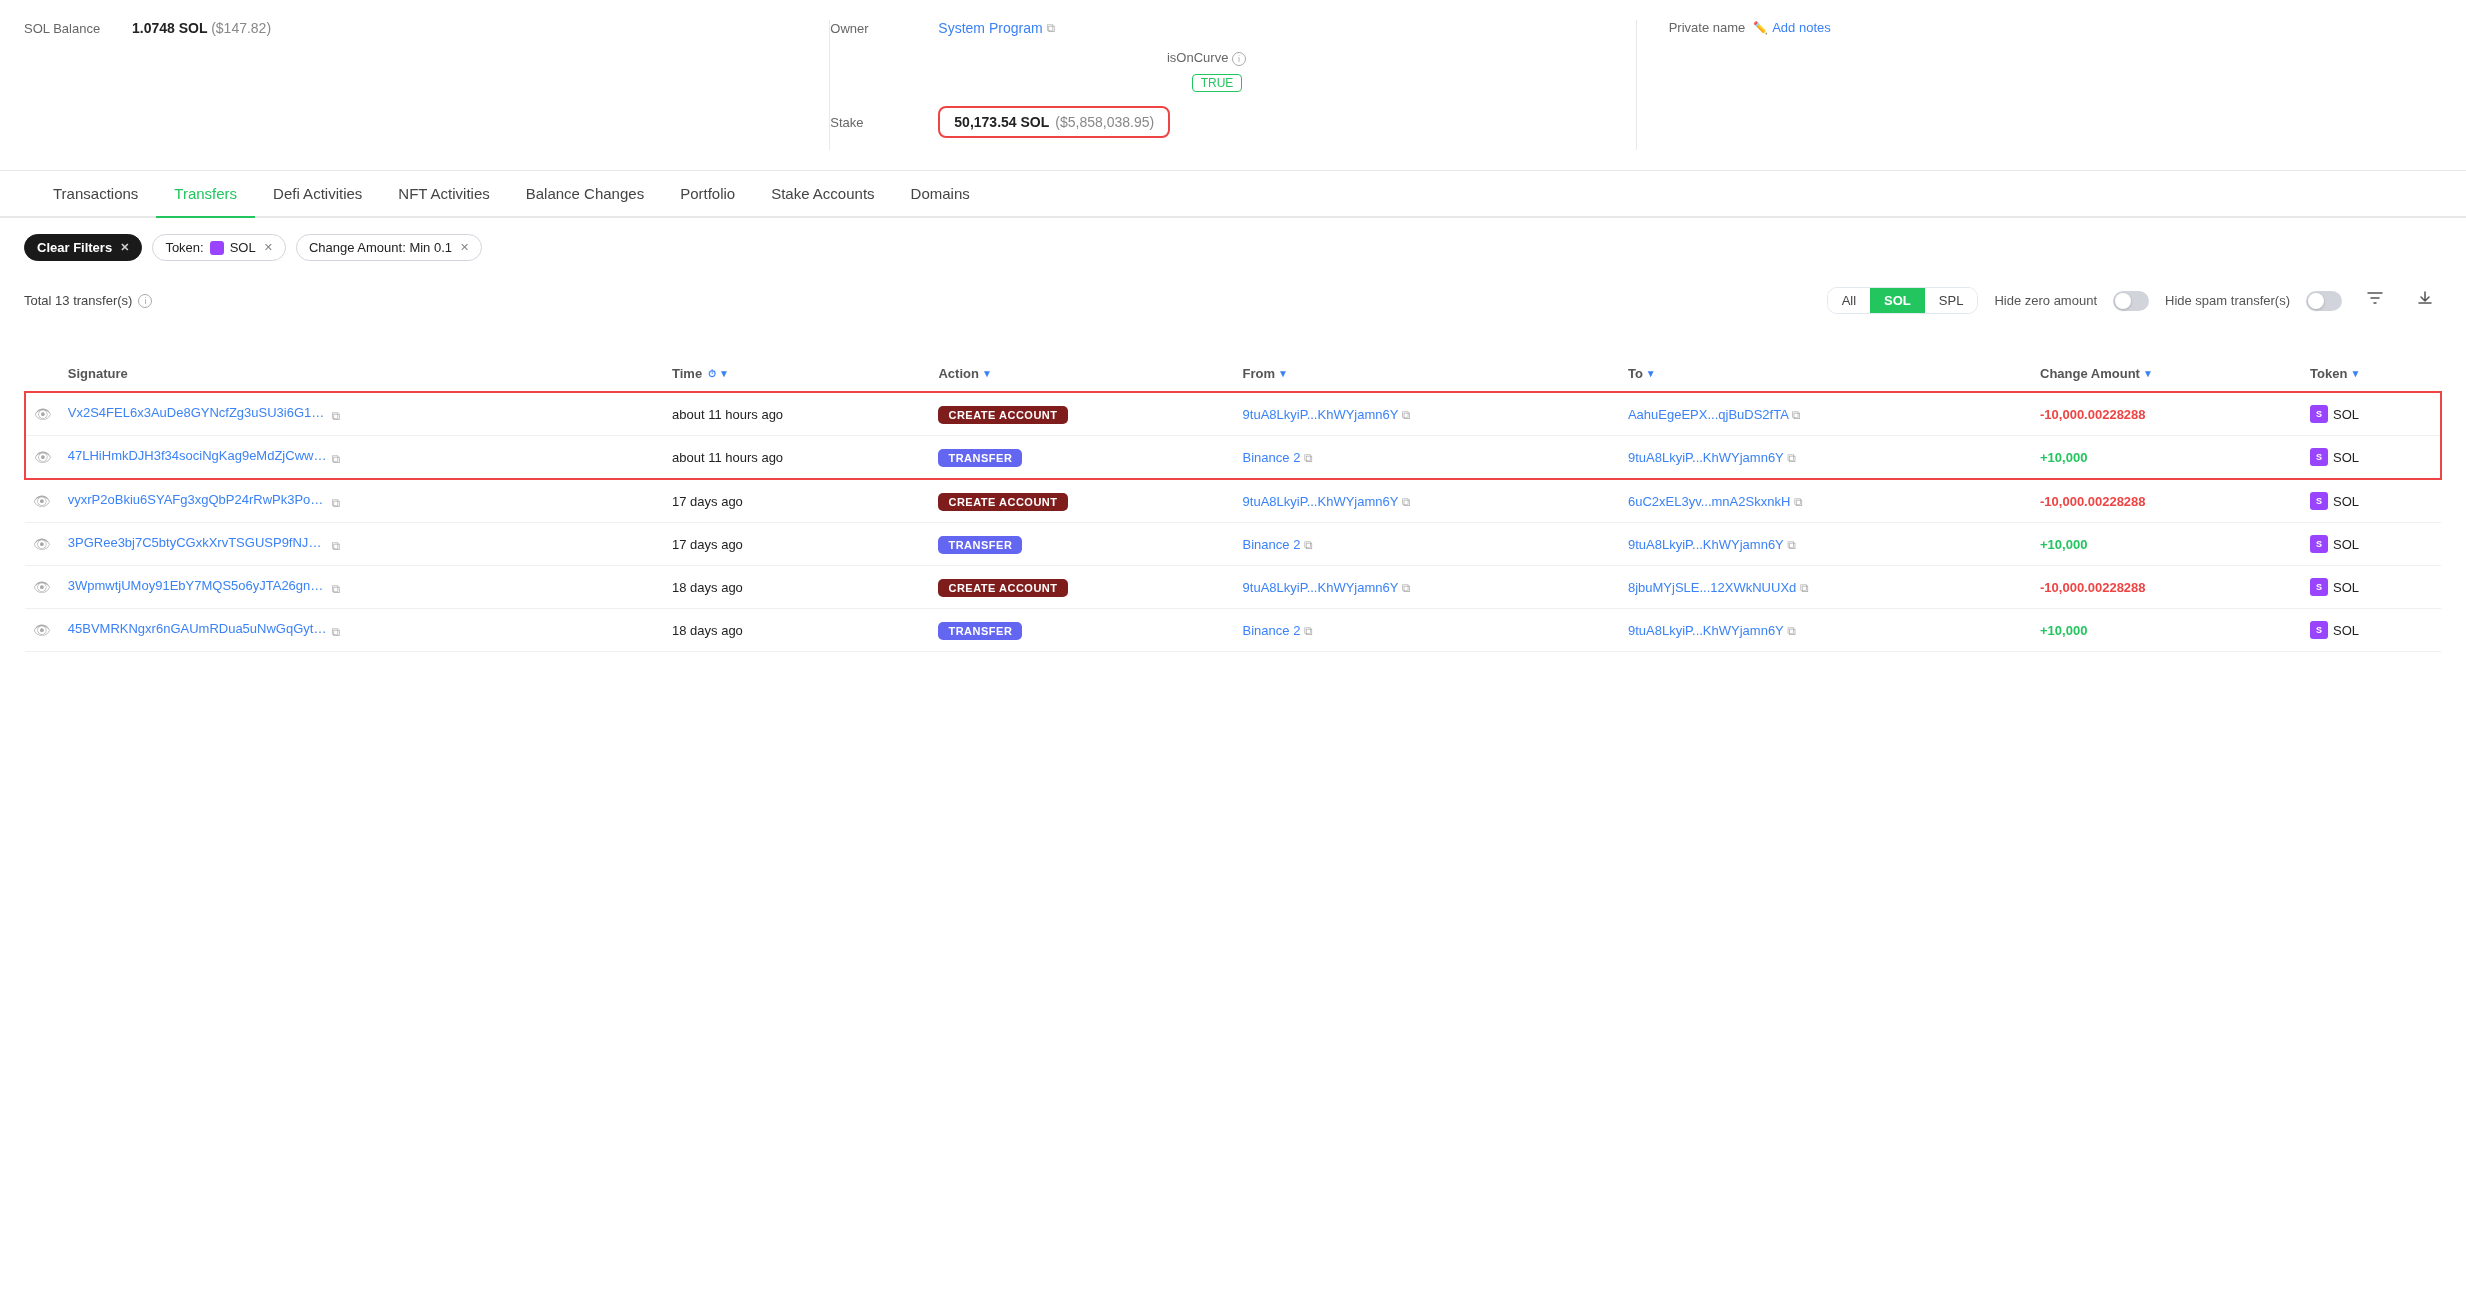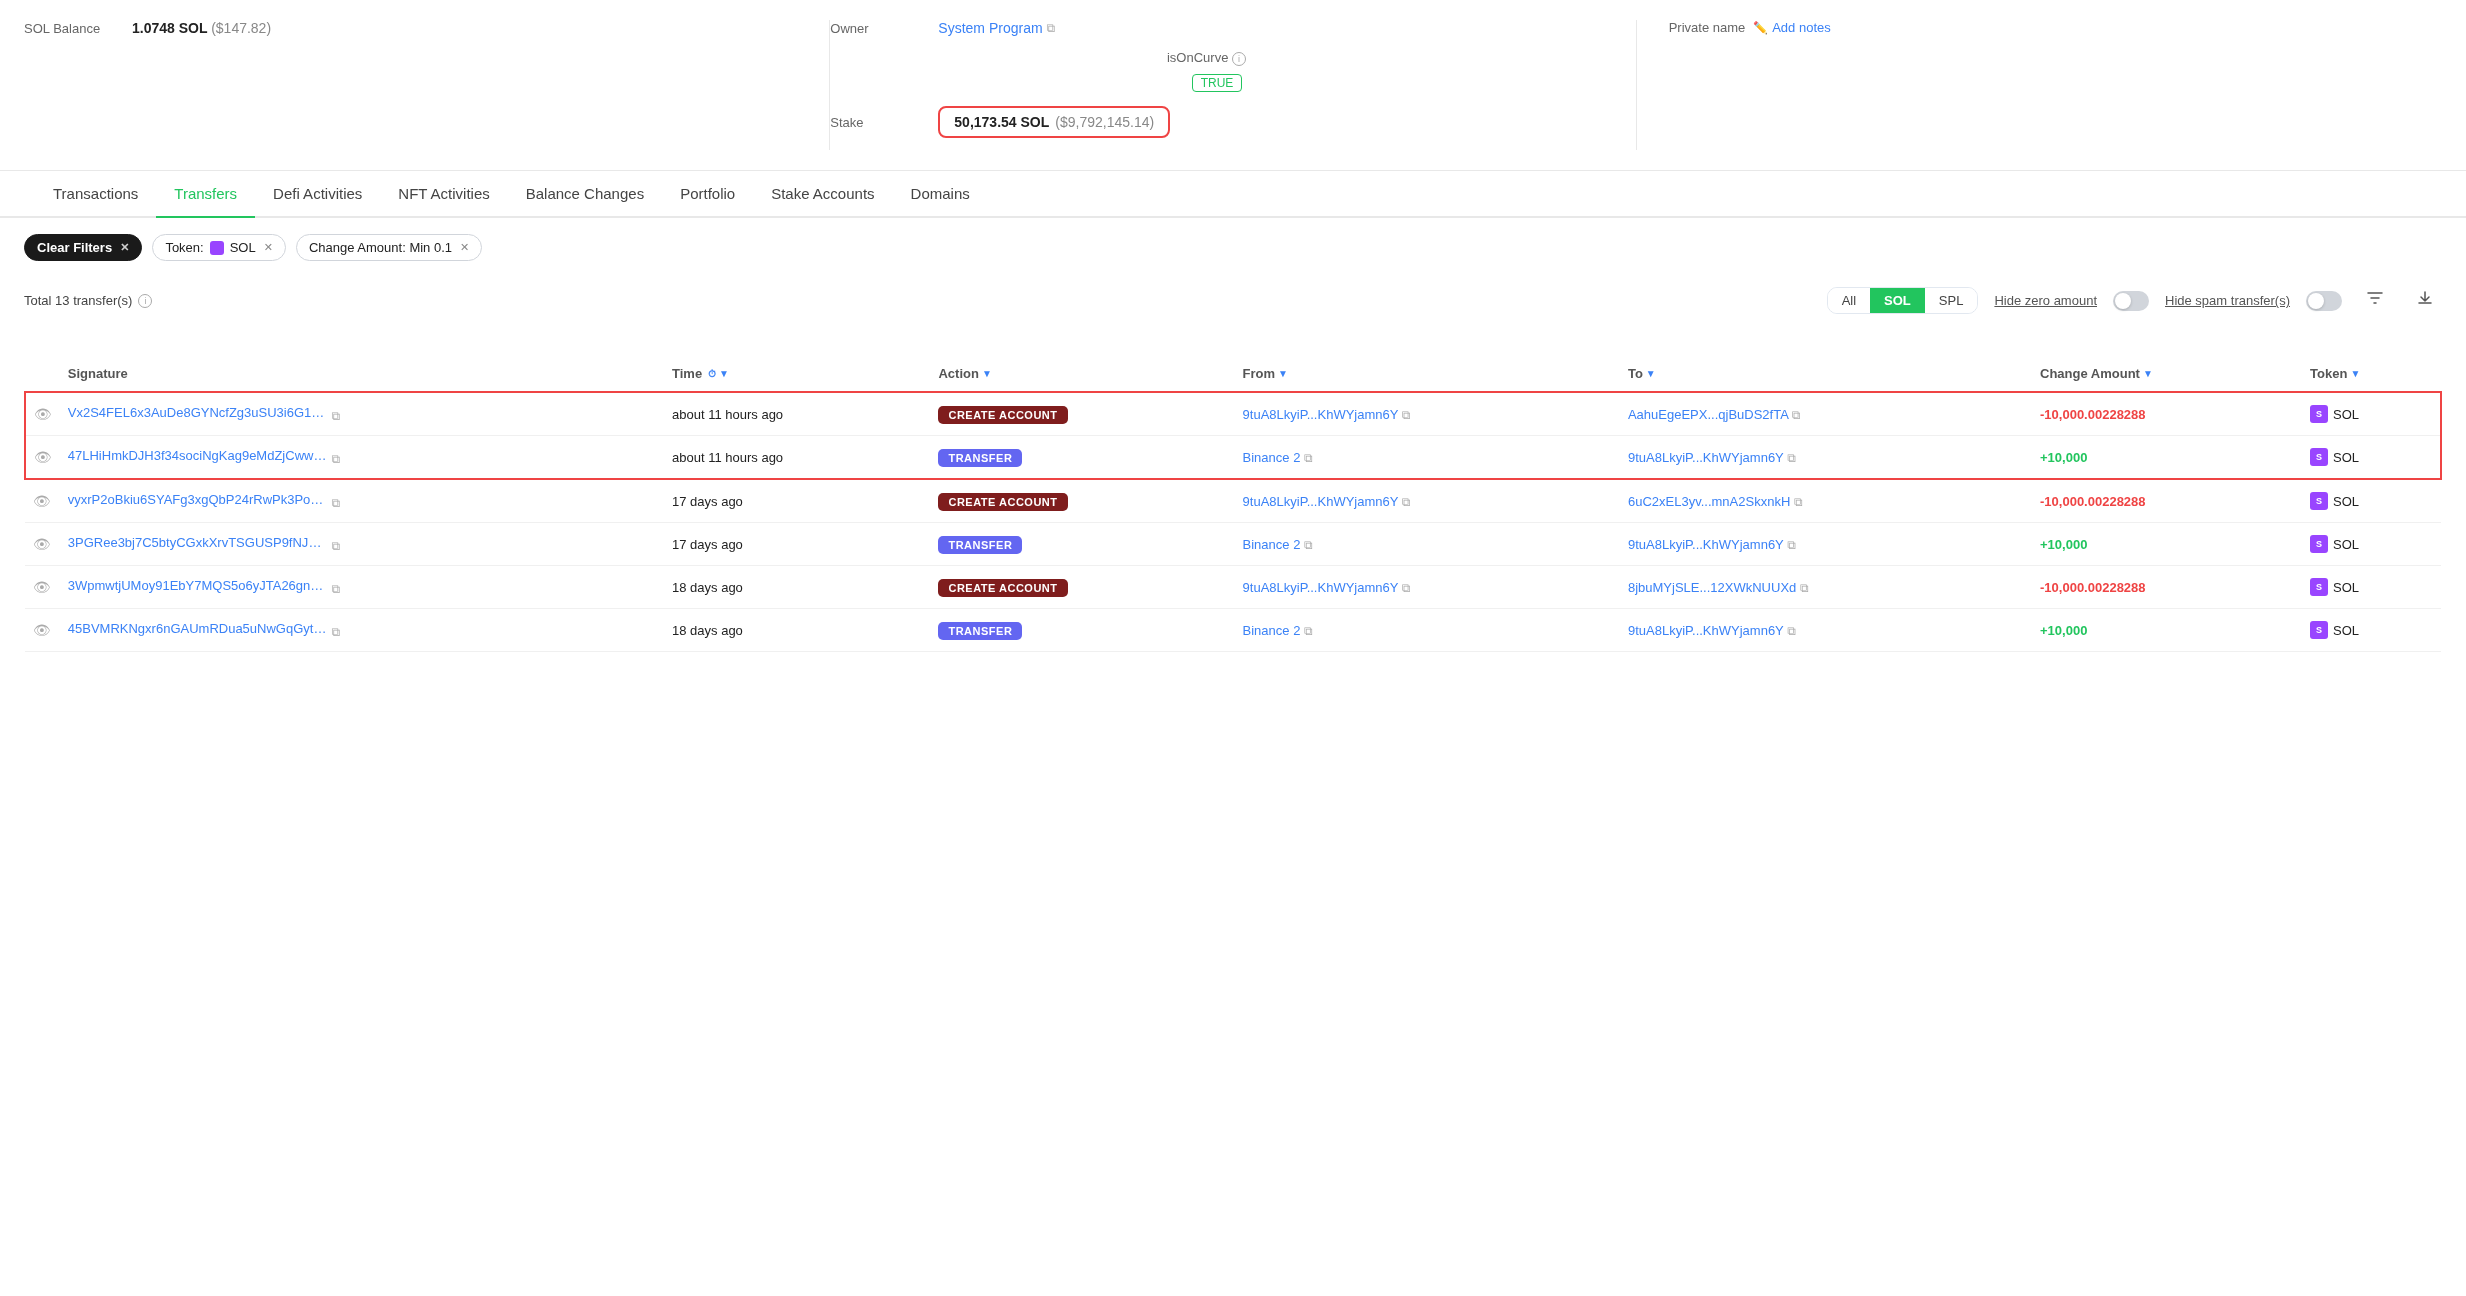--- a/index.html
+++ b/index.html
@@ -75,21 +75,21 @@
     .stats-row {
       display: flex; align-items: center; justify-content: space-between;
       padding: 8px 24px 12px 24px;
     }
     .stats-left { display: flex; align-items: center; gap: 6px; color: #444; font-size: 13px; }
     .info-icon { color: #aaa; font-size: 11px; border: 1px solid #aaa; border-radius: 50%; width: 14px; height: 14px; display: inline-flex; align-items: center; justify-content: center; font-size: 9px; cursor: pointer; }
     .stats-right { display: flex; align-items: center; gap: 16px; }
     .btn-group { display: flex; border: 1.5px solid #e2e8f0; border-radius: 10px; overflow: hidden; justify-content: flex-end; }
     .btn-group-item { padding: 5px 14px; font-size: 13px; cursor: pointer; background: #fff; color: #444; border: none; outline: none; }
     .btn-group-item.active { background: #22c55e; color: #fff; font-weight: 600; }
-    .toggle-label { color: #555; font-size: 13px; text-decoration: underline; }
+    .toggle-label { color: #555; font-size: 13px; }
     .toggle { width: 36px; height: 20px; background: #d1d5db; border-radius: 10px; position: relative; cursor: pointer; display: inline-block; }
     .toggle-knob { width: 16px; height: 16px; background: #fff; border-radius: 50%; position: absolute; top: 2px; left: 2px; transition: left 0.2s; box-shadow: 0 1px 3px rgba(0,0,0,0.2); }
     .icon-btn { background: none; border: none; cursor: pointer; padding: 4px 8px; color: #555; font-size: 18px; }
 
     
     .table-wrap { padding: 0 24px; overflow-x: auto; }
     table { width: 100%; border-collapse: collapse; }
     thead tr { border-bottom: 1.5px solid #e8e8e8; }
     thead th { padding: 10px 8px; text-align: left; color: #555; font-weight: 600; font-size: 13px; white-space: nowrap; }
     tbody tr { border-bottom: 1px solid #f0f0f0; }
@@ -135,21 +135,21 @@
       <span class="info-label">
         <span>isOnCurve</span>
         <span class="info-icon">i</span>
       </span>
       <span class="badge-true">TRUE</span>
     </div>
     <div class="info-row">
       <span class="info-label">Stake</span>
       <div class="stake-box">
         <span class="stake-value">50,173.54 SOL</span>
-        <span class="stake-usd">($9,792,145.14)</span>
+        <span class="stake-usd">($5,858,038.95)</span>
       </div>
     </div>
   </div>
 
   <div class="top-section" style="min-width:220px;">
     <div class="info-row">
       <span class="private-label">Private name</span>
       <span class="add-notes">
         <span class="edit-icon">✏️</span>
         <span>Add notes</span>

